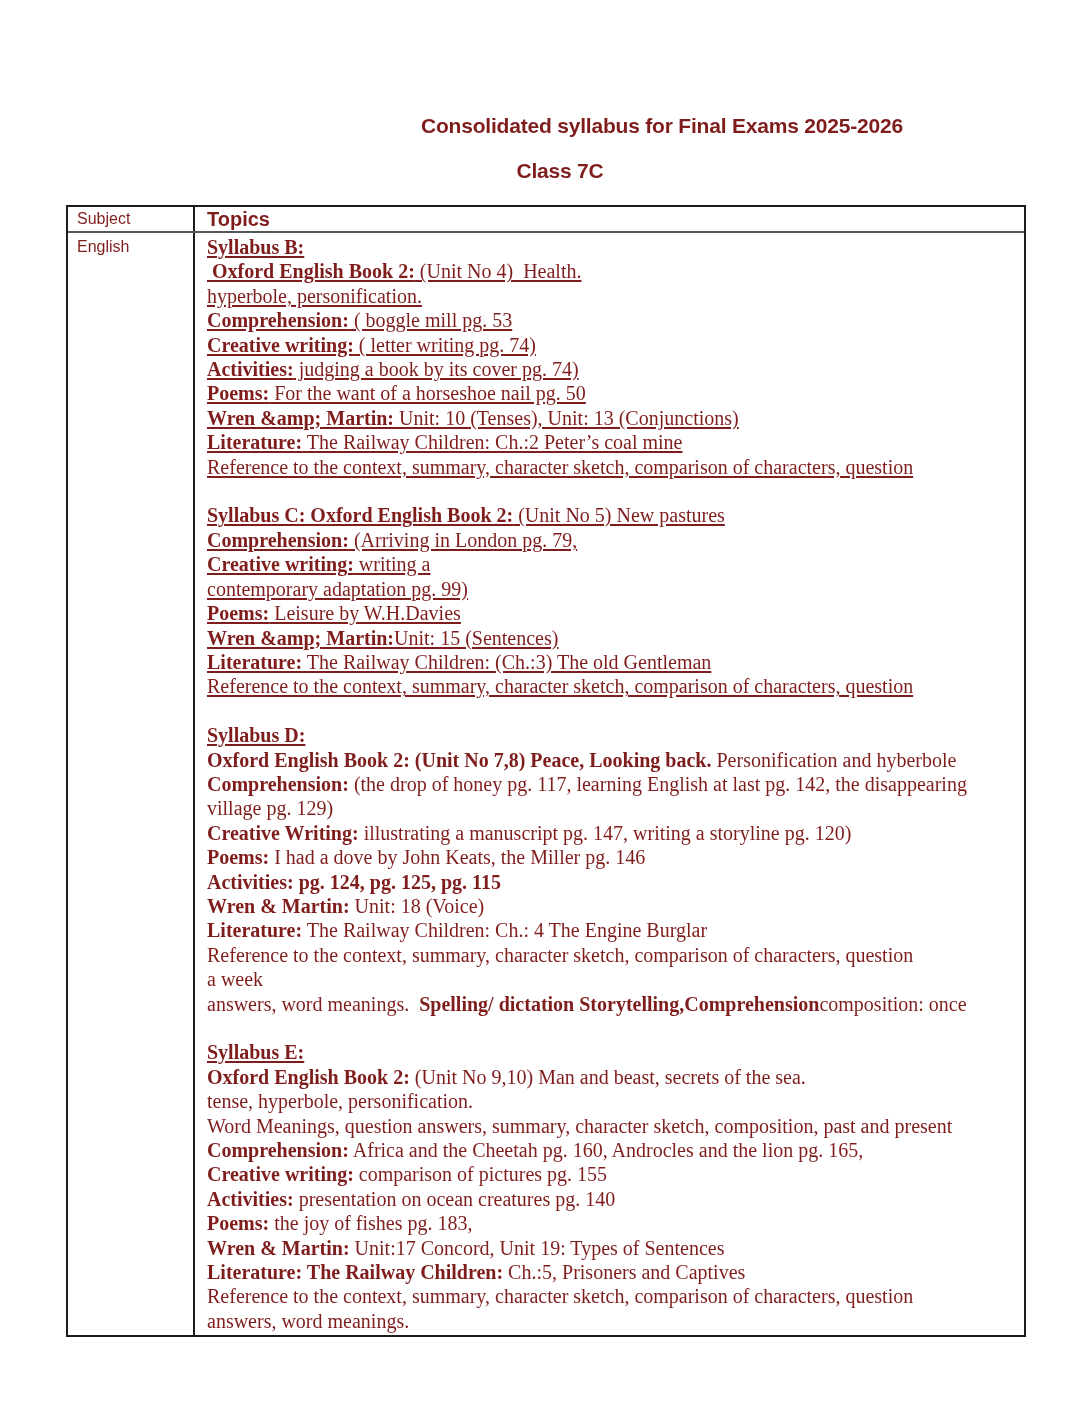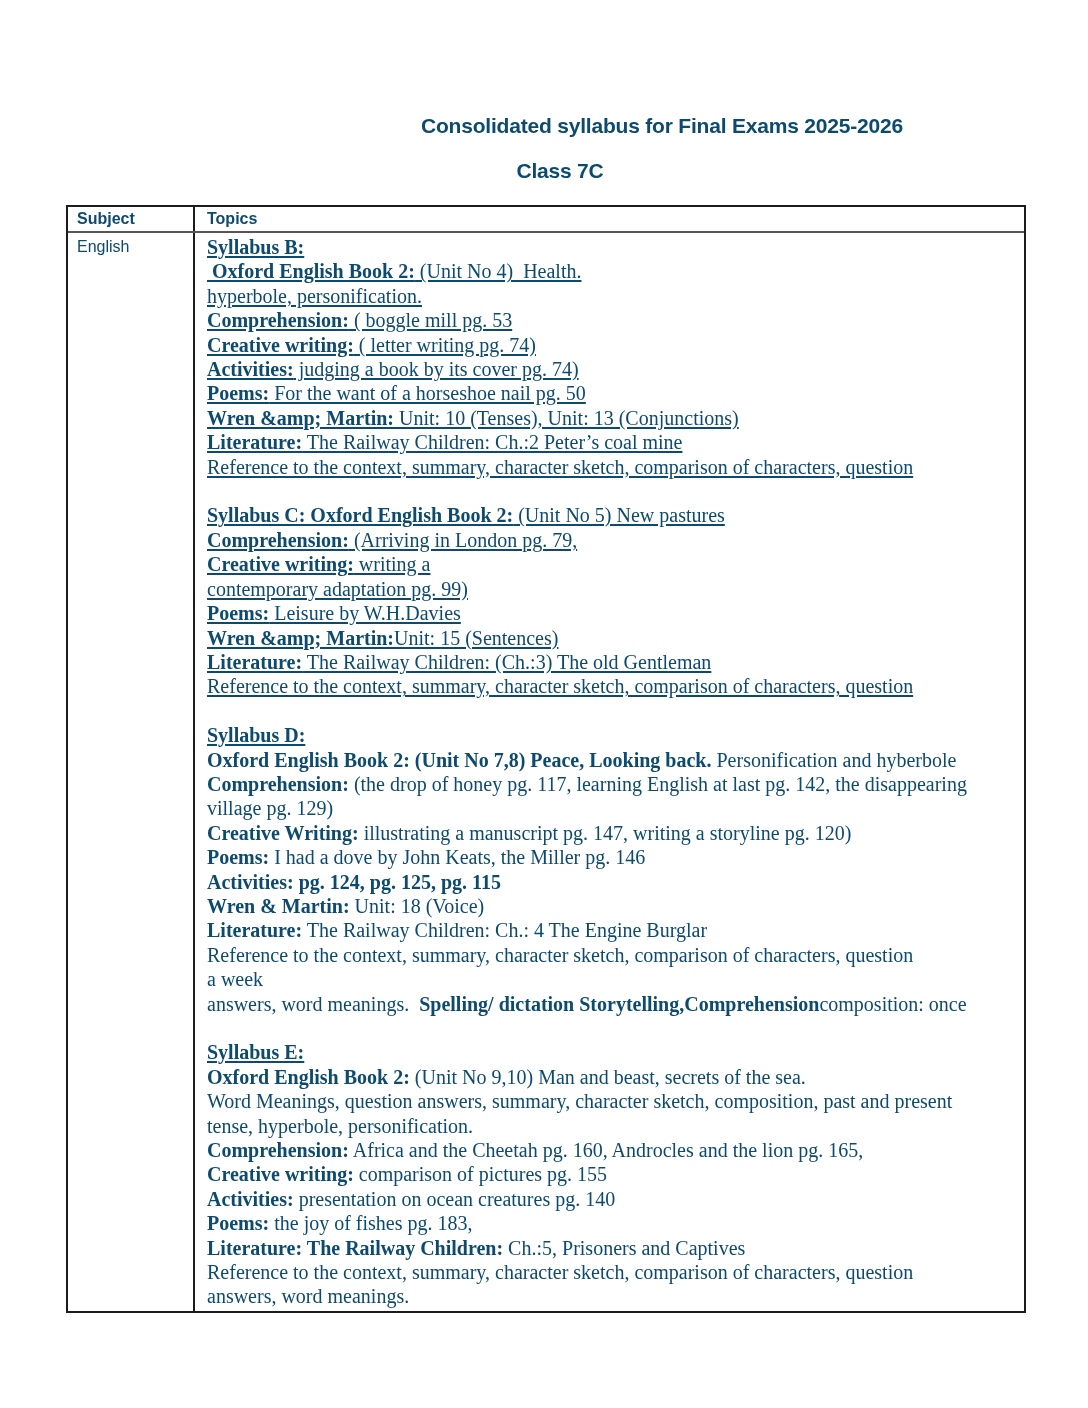--- a/index.html
+++ b/index.html
@@ -2,21 +2,21 @@
 <html><head>
 <meta charset="utf-8">
 <style>
   html, body { margin: 0; padding: 0; background: #ffffff; }
   .page {
     position: relative;
     width: 1088px;
     height: 1408px;
     background: #ffffff;
     font-family: "Liberation Sans", sans-serif;
-    color: #0c4a6e;
+    color: #7f1d1d;
     overflow: hidden;
   }
   .doc-title {
     position: absolute;
     top: 113px;
     left: 0;
     width: 100%;
     box-sizing: border-box;
     padding-left: 236px;
     text-align: center;
@@ -49,29 +49,29 @@
   .tbl-header {
     display: flex;
     height: 24px;
     border-bottom: 2px solid #565656;
   }
   .th-subject {
     width: 127px;
     box-sizing: border-box;
     border-right: 2px solid #1c1c1c;
     padding-left: 9px;
-    font-weight: bold;
+    font-weight: normal;
     font-size: 16px;
     line-height: 24px;
   }
   .th-topics {
     flex: 1;
     padding-left: 12px;
     font-weight: bold;
-    font-size: 16px;
+    font-size: 20px;
     line-height: 24px;
   }
   .tbl-body { display: flex; align-items: stretch; justify-content: flex-end; }
   .td-subject {
     width: 127px;
     box-sizing: border-box;
     border-right: 2px solid #1c1c1c;
     padding: 5px 0 0 9px;
     font-size: 16px;
   }
@@ -138,25 +138,26 @@
           <div class="tline"><span class="b">Poems:</span><span> I had a dove by John Keats, the Miller pg. 146</span></div>
           <div class="tline"><span class="b">Activities: pg. 124, pg. 125, pg. 115</span></div>
           <div class="tline"><span class="b">Wren &amp; Martin:</span><span> Unit: 18 (Voice)</span></div>
           <div class="tline"><span class="b">Literature:</span><span> The Railway Children: Ch.: 4 The Engine Burglar</span></div>
           <div class="tline"><span>Reference to the context, summary, character sketch, comparison of characters, question</span></div>
           <div class="tline"><span>a week</span></div>
           <div class="tline"><span>answers, word meanings.  </span><span class="b">Spelling/ dictation Storytelling,Comprehension</span><span>composition: once</span></div>
           <div class="tline">&nbsp;</div>
           <div class="tline"><span class="b u">Syllabus E:</span></div>
           <div class="tline"><span class="b">Oxford English Book 2:</span><span> (Unit No 9,10) Man and beast, secrets of the sea.</span></div>
+          <div class="tline"><span>tense, hyperbole, personification.</span></div>
           <div class="tline"><span>Word Meanings, question answers, summary, character sketch, composition, past and present</span></div>
-          <div class="tline"><span>tense, hyperbole, personification.</span></div>
           <div class="tline"><span class="b">Comprehension:</span><span> Africa and the Cheetah pg. 160, Androcles and the lion pg. 165,</span></div>
           <div class="tline"><span class="b">Creative writing:</span><span> comparison of pictures pg. 155</span></div>
           <div class="tline"><span class="b">Activities:</span><span> presentation on ocean creatures pg. 140</span></div>
           <div class="tline"><span class="b">Poems:</span><span> the joy of fishes pg. 183,</span></div>
+          <div class="tline"><span class="b">Wren &amp; Martin:</span><span> Unit:17 Concord, Unit 19: Types of Sentences</span></div>
           <div class="tline"><span class="b">Literature: The Railway Children:</span><span> Ch.:5, Prisoners and Captives</span></div>
           <div class="tline"><span>Reference to the context, summary, character sketch, comparison of characters, question</span></div>
           <div class="tline"><span>answers, word meanings.</span></div>
         </div>
     </div>
   </div>
 </div>
 
 </body></html>

